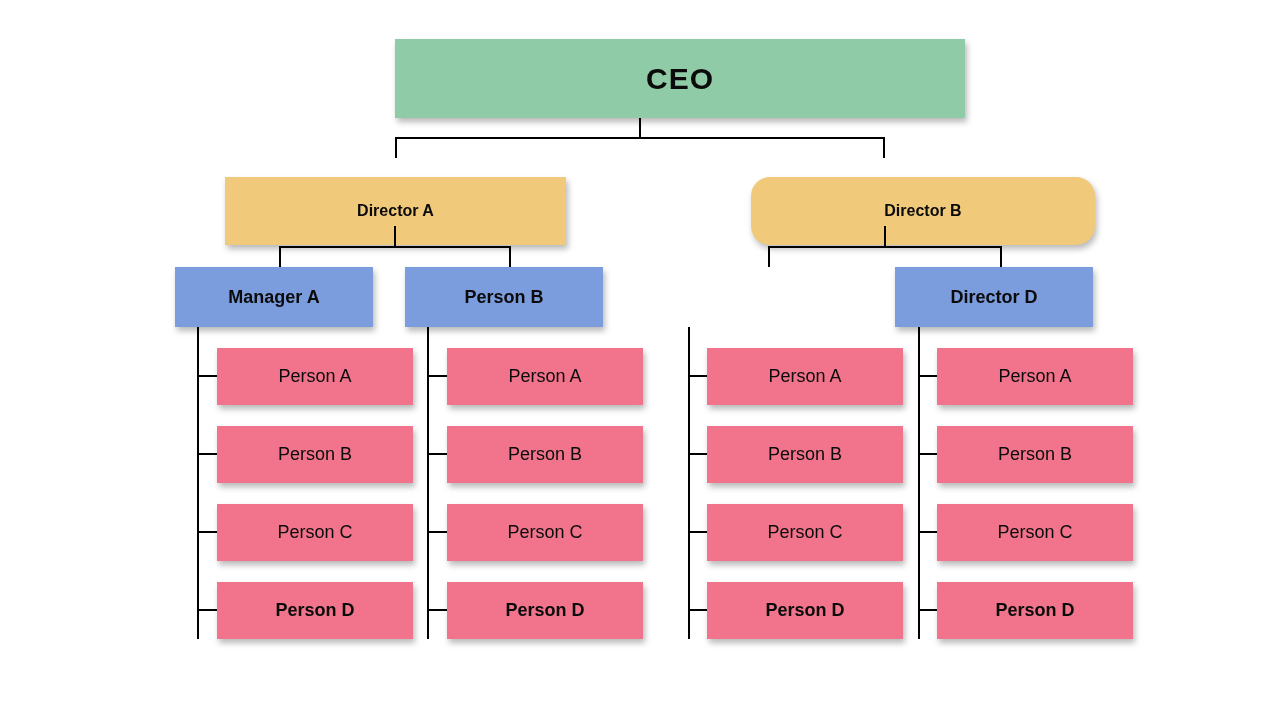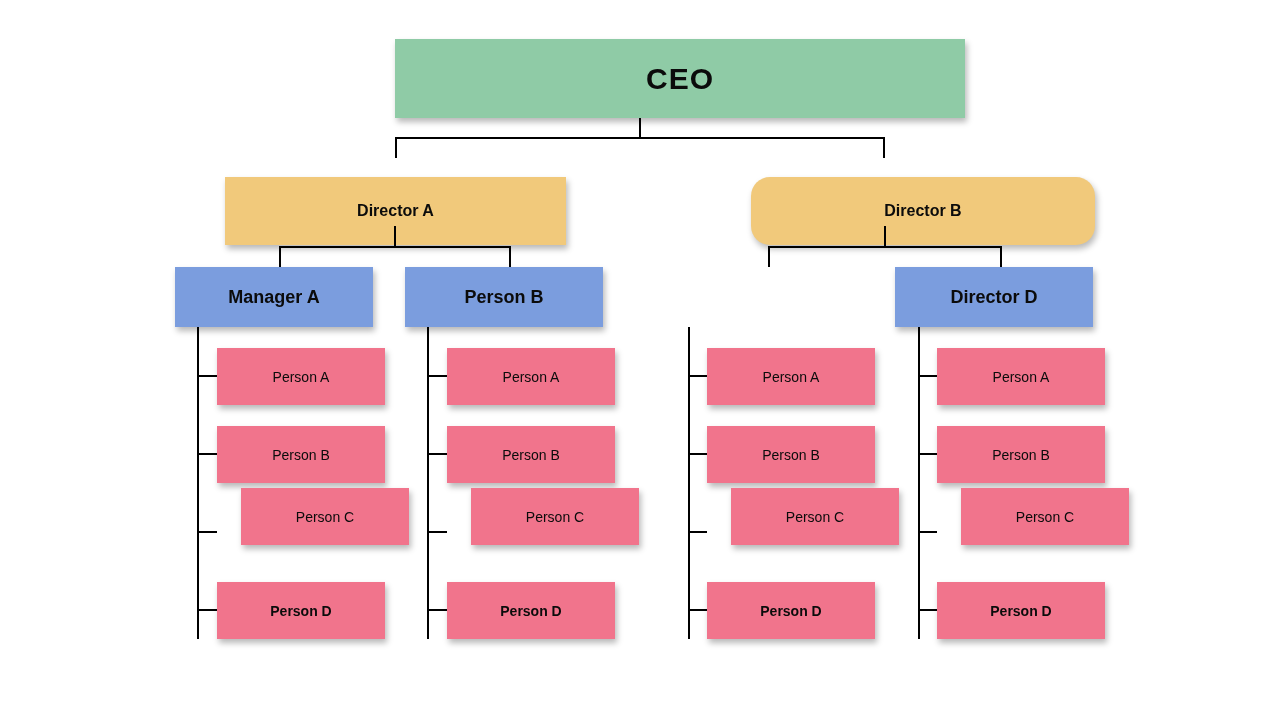--- a/index.html
+++ b/index.html
@@ -30,25 +30,25 @@
   }
   .dirA{left:225px;width:341px;}
   .dirB{left:751px;width:344px;border-radius:19px;}
   .manager{
     top:267px;width:198px;height:60px;
     background:var(--manager-color);
     font-size:18px;font-weight:bold;
   }
   .mA{left:175px;}.mB{left:405px;}.mC{left:665px;}.mD{left:895px;}
   .person{
-    width:168px;height:57px;
+    width:196px;height:57px;
     background:var(--person-color);
-    font-size:14px;font-weight:normal;
+    font-size:18px;font-weight:normal;
   }
-  .r1{top:348px;}.r2{top:426px;}.r3{top:488px;margin-left:24px;}.r4{top:582px;font-weight:bold;}
+  .r1{top:348px;}.r2{top:426px;}.r3{top:504px;}.r4{top:582px;font-weight:bold;}
   .cA{left:217px;}.cB{left:447px;}.cC{left:687px;}.cD{left:917px;}
   .person.cC{left:707px;}
   .person.cD{left:937px;}
   .line{position:absolute;background:var(--line-color);}
   .v{width:2px;}
   .h{height:2px;}
 </style>
 </head>
 <body>
 

